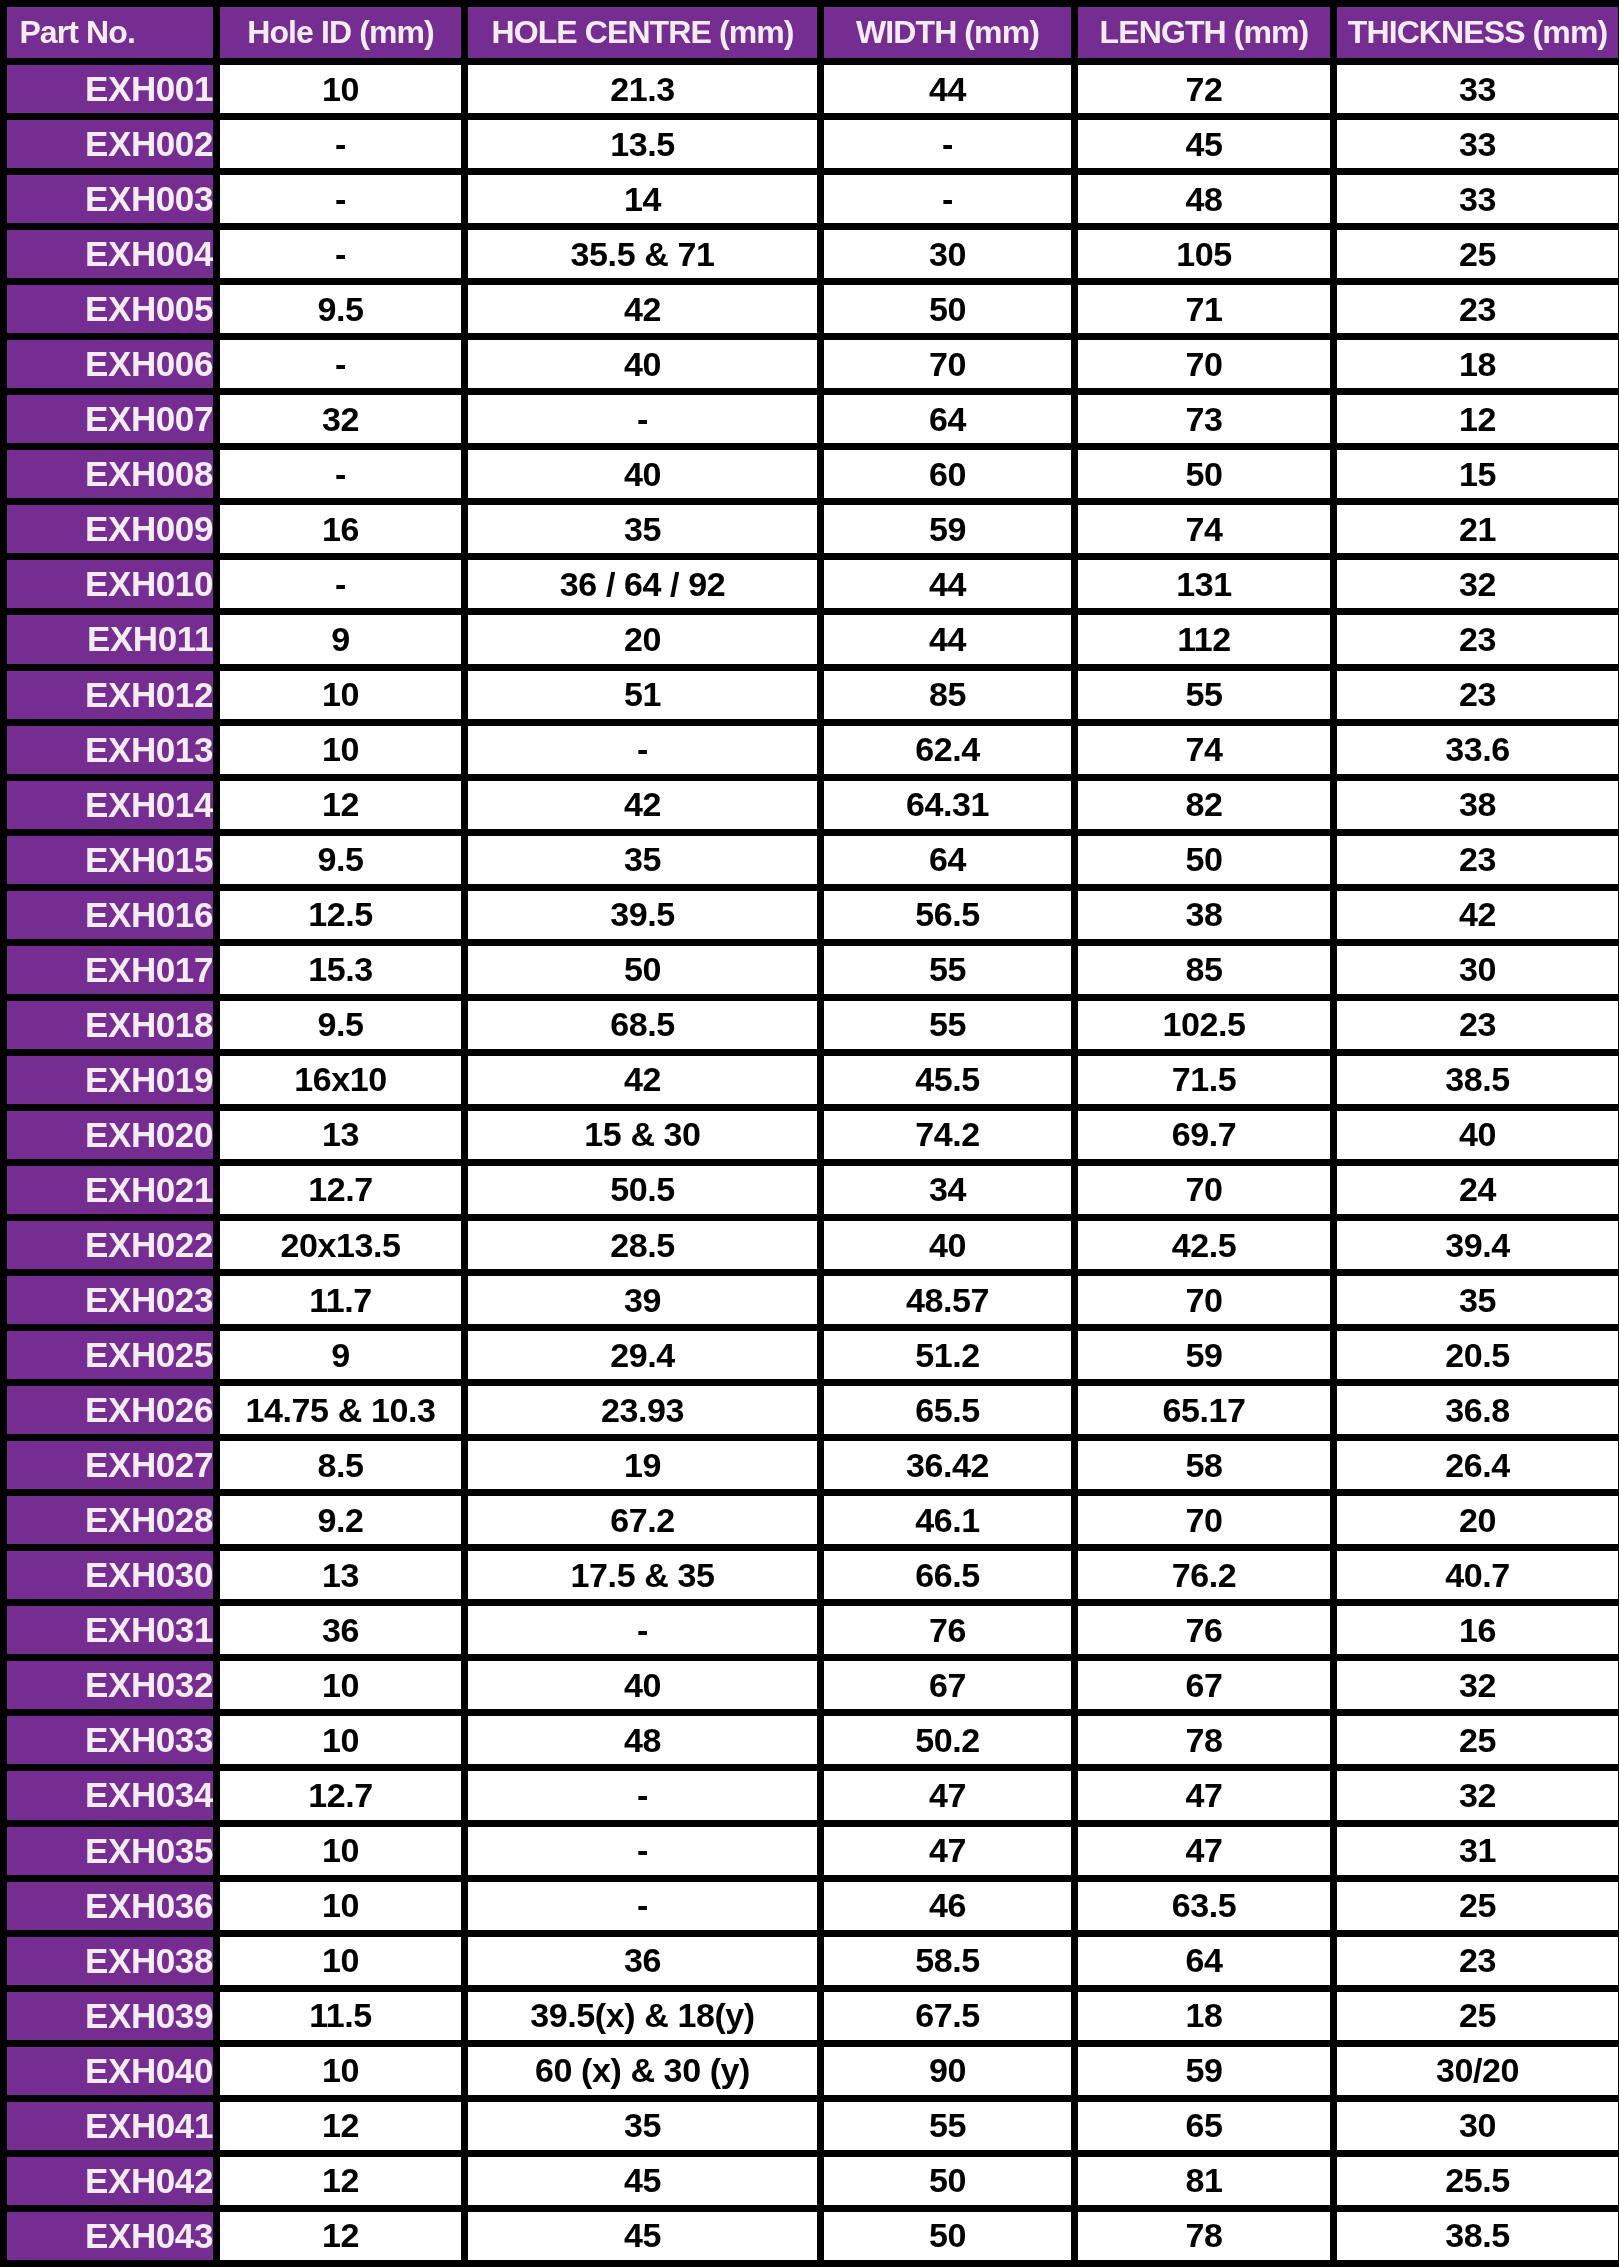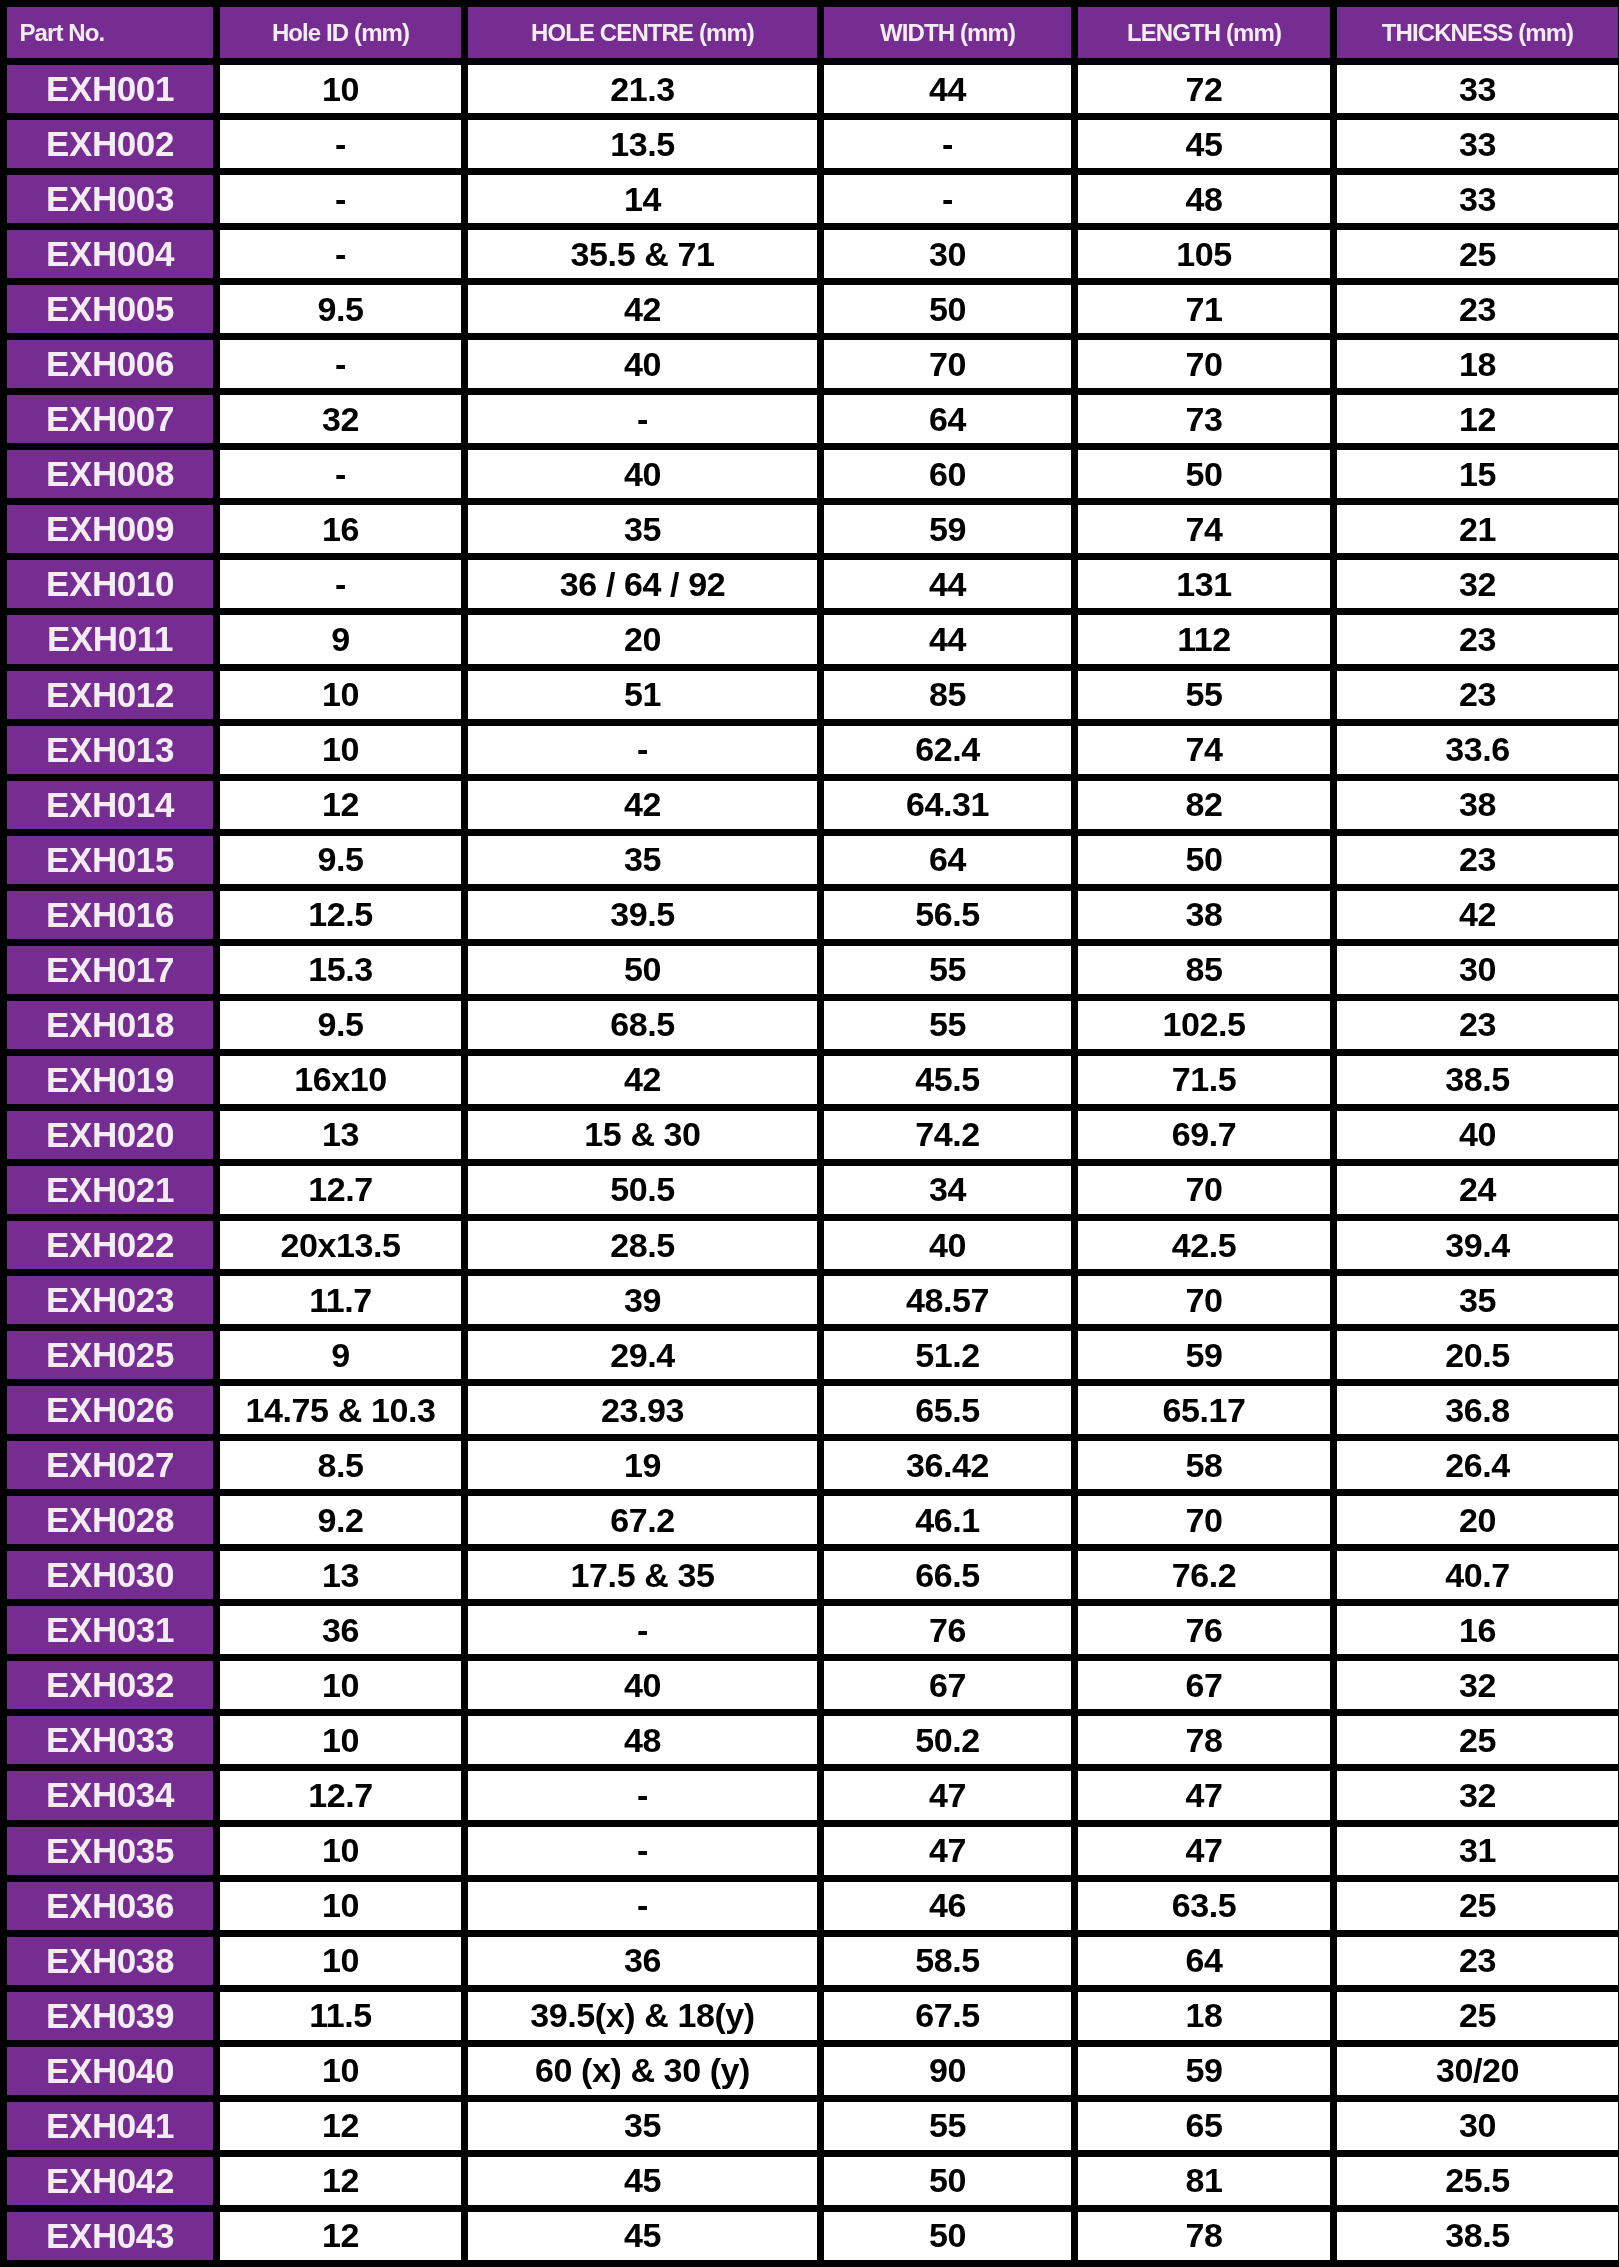--- a/index.html
+++ b/index.html
@@ -25,35 +25,35 @@
     border: 7px solid var(--border-color, #000);
     overflow: hidden;
     white-space: nowrap;
     vertical-align: middle;
     padding: 0;
   }
   thead tr { height: 58px; }
   thead th {
     background: var(--purple, #762D91);
     color: var(--label-text, #F4ECF3);
-    font-size: 24px;
+    font-size: 32px;
     letter-spacing: -0.9px;
     text-align: center;
     margin-top: 27px;
   }
   thead th.first {
     text-align: left;
     padding-left: 12.4px;
   }
   td.part {
     background: var(--purple, #762D91);
     color: var(--label-text, #F4ECF3);
     font-size: 35px;
     letter-spacing: -0.4px;
-    text-align: center;
+    text-align: right;
     padding-left: 12.4px;
   }
   td.val {
     background: var(--cell-bg, #fff);
     color: var(--data-text, #000);
     font-size: 34px;
     letter-spacing: -0.4px;
     text-align: center;
   }
 </style>

